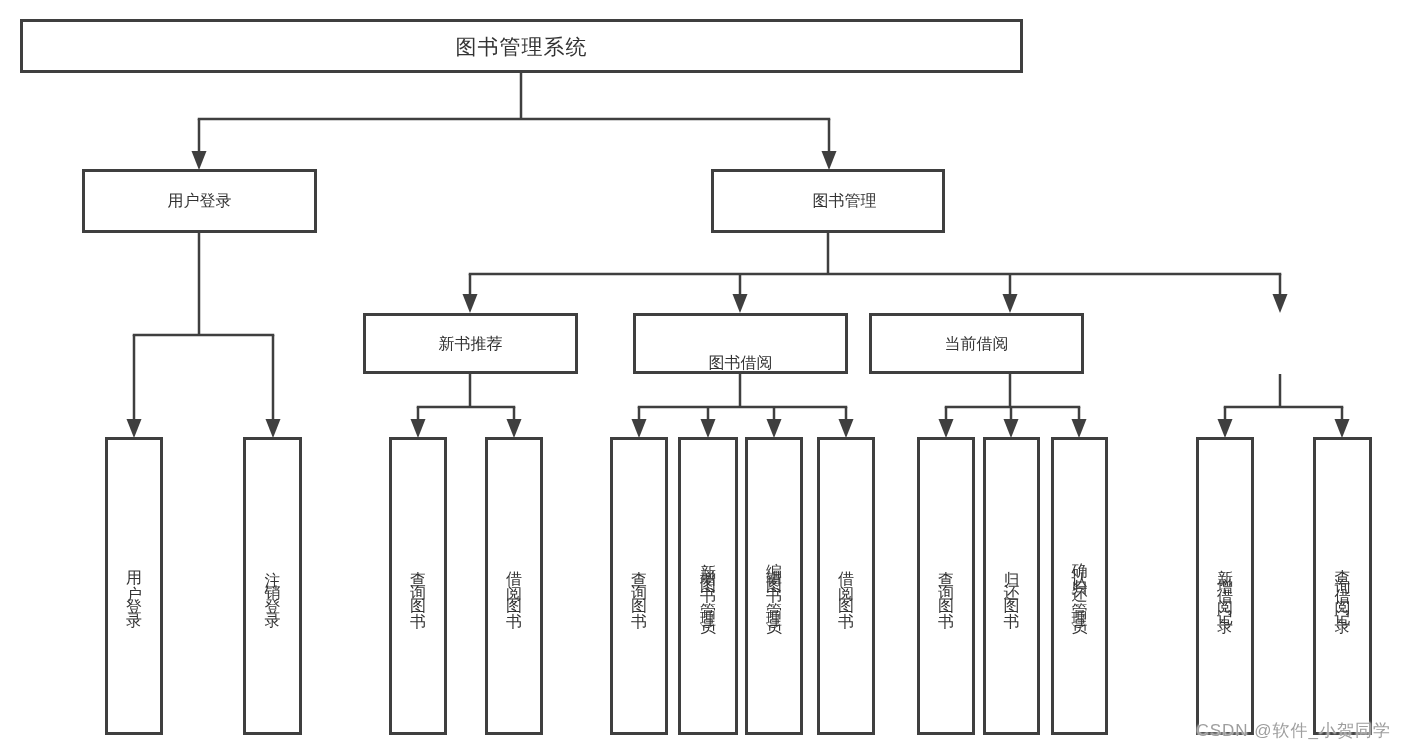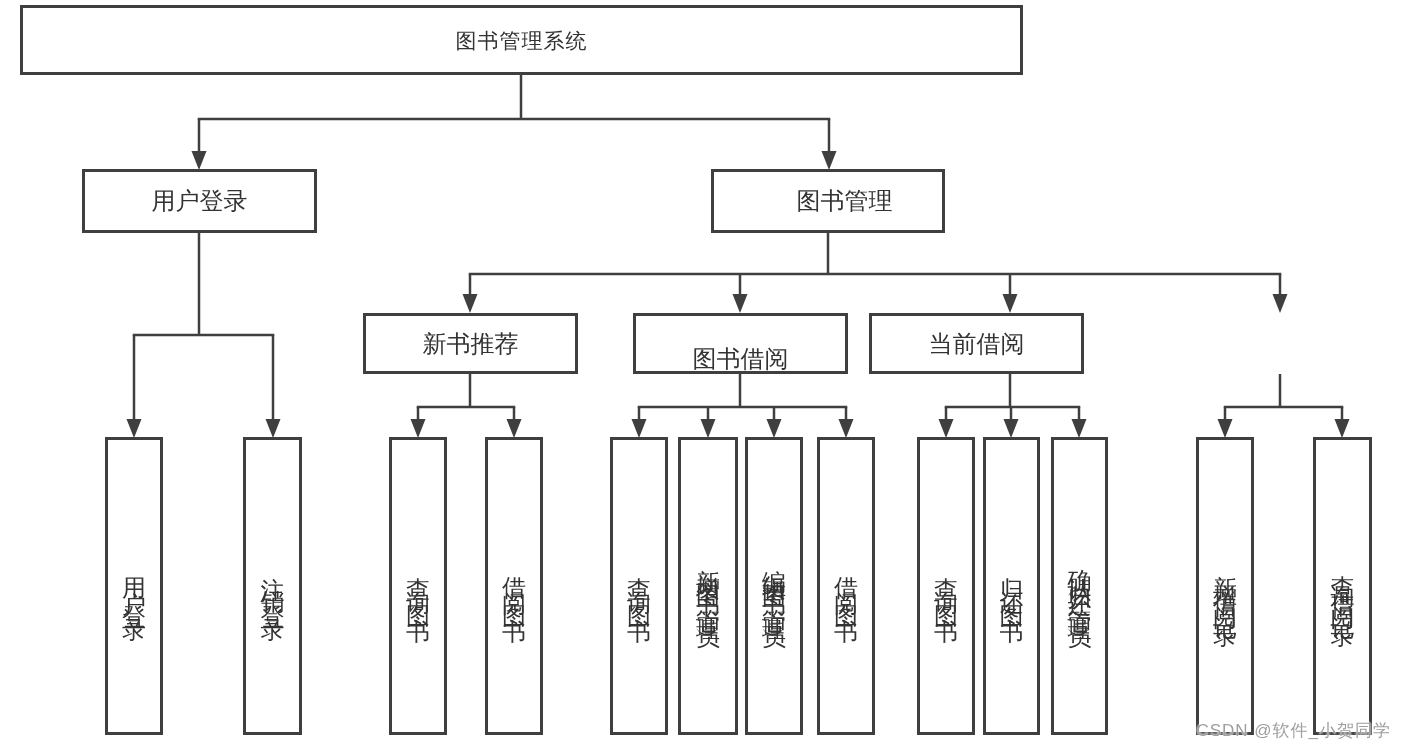--- a/index.html
+++ b/index.html
@@ -21,21 +21,21 @@
     position:absolute;
     box-sizing:border-box;
     background:#fff;
     border:3px solid var(--line);
     display:flex;align-items:center;justify-content:center;
     color:var(--text);
     z-index:1;
   }
   .box .label{
     white-space:nowrap;
-    font-size:24px;
+    font-size:16px;
     line-height:1;
   }
   .box.root .label{font-size:21px;letter-spacing:1px;}
   .box.v .label{
     writing-mode:vertical-rl;
     text-orientation:mixed;
     white-space:normal;
   }
   .ls4{letter-spacing:14px;}
   .ls6{letter-spacing:10px;}
@@ -121,21 +121,21 @@
 
       <polygon points="946,438 938.5,419 953.5,419"></polygon>
       <polygon points="1011,438 1003.5,419 1018.5,419"></polygon>
       <polygon points="1079,438 1071.5,419 1086.5,419"></polygon>
 
       <polygon points="1225,438 1217.5,419 1232.5,419"></polygon>
       <polygon points="1342,438 1334.5,419 1349.5,419"></polygon>
     </g>
   </svg>
 
-  <div class="box root" style="left:20px;top:5px;width:1003px;height:70px;">
+  <div class="box root" style="left:20px;top:19px;width:1003px;height:54px;">
     <span class="label">图书管理系统</span>
   </div>
 
   <div class="box" style="left:82px;top:169px;width:235px;height:64px;">
     <span class="label">用户登录</span>
   </div>
   <div class="box" style="left:711px;top:169px;width:234px;height:64px;padding-left:33px;">
     <span class="label">图书管理</span>
   </div>
 

